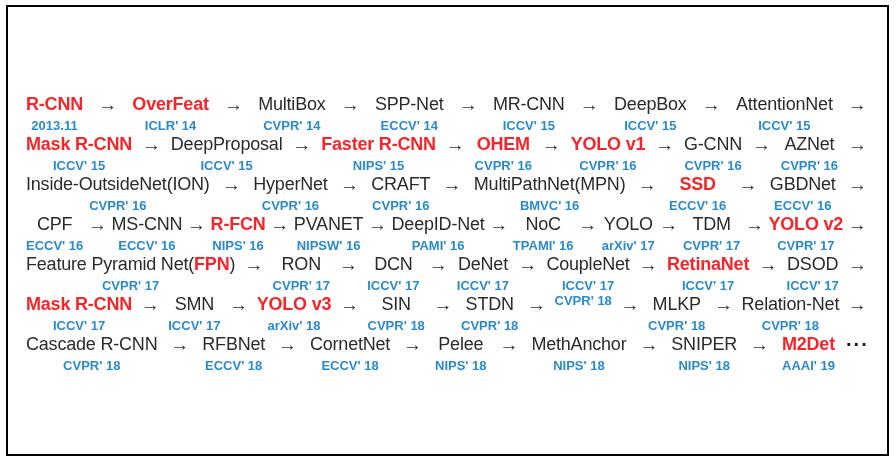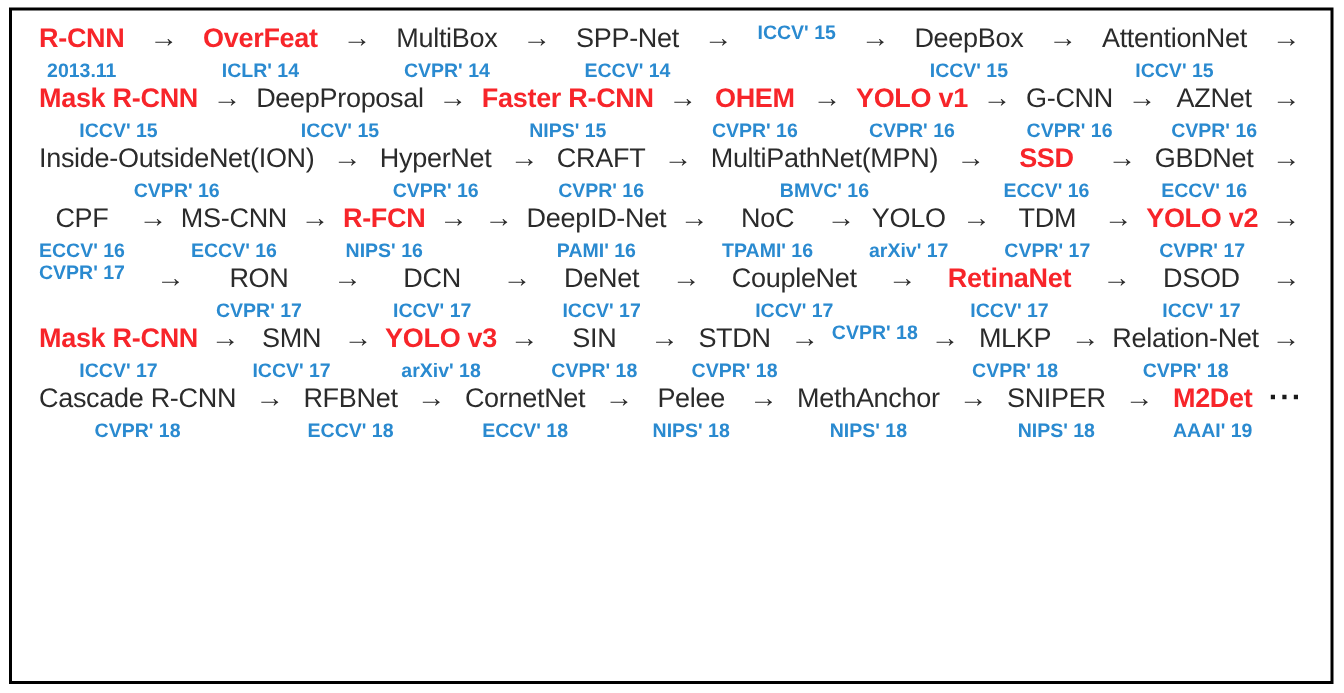--- a/index.html
+++ b/index.html
@@ -1,18 +1,18 @@
 <!DOCTYPE html>
 <html style="--red: #f7252a; --blue: #2a8ad0; --black: #2b2b2b;"><head>
 <meta charset="utf-8">
 <style>
   html,body{margin:0;padding:0;background:#fff;}
   body{width:896px;height:462px;position:relative;font-family:"Liberation Sans",sans-serif;overflow:hidden;}
   .frame{position:absolute;left:6px;top:5px;right:7px;bottom:6px;border:2px solid #000;background:#fff;
-         display:flex;flex-direction:column;justify-content:flex-start;padding:6px 18px 4px 18px;box-sizing:border-box;}
+         display:flex;flex-direction:column;justify-content:center;padding:6px 18px 4px 18px;box-sizing:border-box;}
   .row{display:flex;align-items:flex-start;justify-content:space-between;width:100%;}
   .entry{display:flex;flex-direction:column;align-items:center;}
   .name{font-size:18px;line-height:25px;color:var(--black,#2b2b2b);font-weight:400;white-space:nowrap;letter-spacing:-0.2px;}
   .name .red, .name.red{color:var(--red,#f7252a);font-weight:700;}
   .venue{font-size:13px;line-height:13px;font-weight:700;color:var(--blue,#2a8ad0);margin-top:2px;white-space:nowrap;}
   .arrow{font-size:19px;line-height:25px;color:#2b2b2b;padding:0 2px;flex:0 0 auto;}
   .dots{font-size:20px;line-height:25px;color:#1a1a1a;font-weight:700;letter-spacing:1px;}
 </style>
 </head>
 <body>
@@ -33,20 +33,21 @@
         <div class="name">MultiBox</div>
         <div class="venue">CVPR' 14</div>
       </div>
       <div class="arrow">→</div>
       <div class="entry">
         <div class="name">SPP-Net</div>
         <div class="venue">ECCV' 14</div>
       </div>
       <div class="arrow">→</div>
       <div class="entry">
+        <div class="name">MR-CNN</div>
         <div class="venue">ICCV' 15</div>
       </div>
       <div class="arrow">→</div>
       <div class="entry">
         <div class="name">DeepBox</div>
         <div class="venue">ICCV' 15</div>
       </div>
       <div class="arrow">→</div>
       <div class="entry">
         <div class="name">AttentionNet</div>
@@ -132,20 +133,24 @@
       <div class="entry">
         <div class="name">MS-CNN</div>
         <div class="venue">ECCV' 16</div>
       </div>
       <div class="arrow">→</div>
       <div class="entry">
         <div class="name red">R-FCN</div>
         <div class="venue">NIPS' 16</div>
       </div>
       <div class="arrow">→</div>
+      <div class="entry">
+        <div class="name">PVANET</div>
+        <div class="venue">NIPSW' 16</div>
+      </div>
       <div class="arrow">→</div>
       <div class="entry">
         <div class="name">DeepID-Net</div>
         <div class="venue">PAMI' 16</div>
       </div>
       <div class="arrow">→</div>
       <div class="entry">
         <div class="name">NoC</div>
         <div class="venue">TPAMI' 16</div>
       </div>
@@ -161,20 +166,21 @@
       </div>
       <div class="arrow">→</div>
       <div class="entry">
         <div class="name red">YOLO v2</div>
         <div class="venue">CVPR' 17</div>
       </div>
       <div class="arrow">→</div>
     </div>
     <div class="row">
       <div class="entry">
+        <div class="name">Feature Pyramid Net(<span class="red">FPN</span>)</div>
         <div class="venue">CVPR' 17</div>
       </div>
       <div class="arrow">→</div>
       <div class="entry">
         <div class="name">RON</div>
         <div class="venue">CVPR' 17</div>
       </div>
       <div class="arrow">→</div>
       <div class="entry">
         <div class="name">DCN</div>

